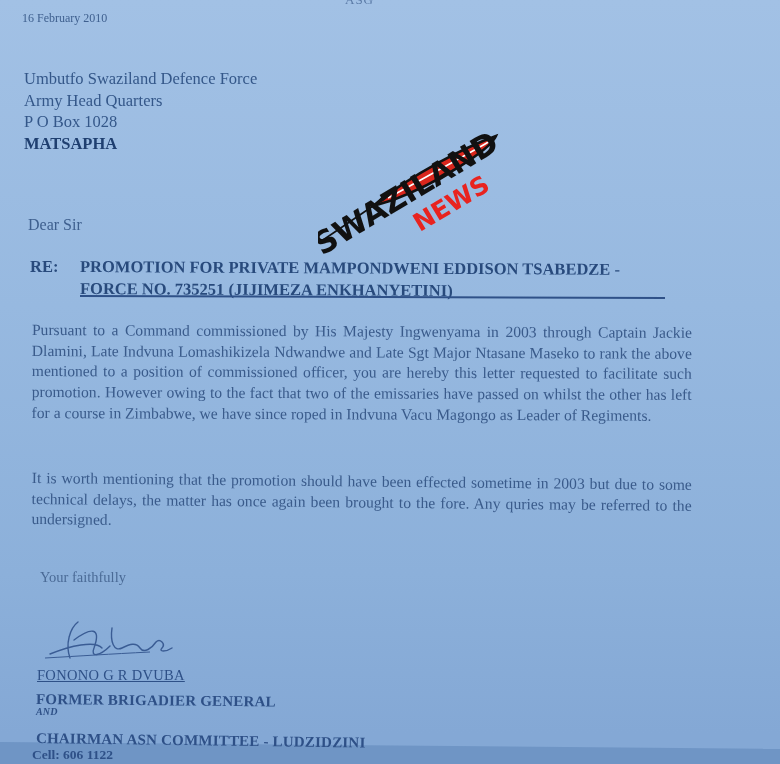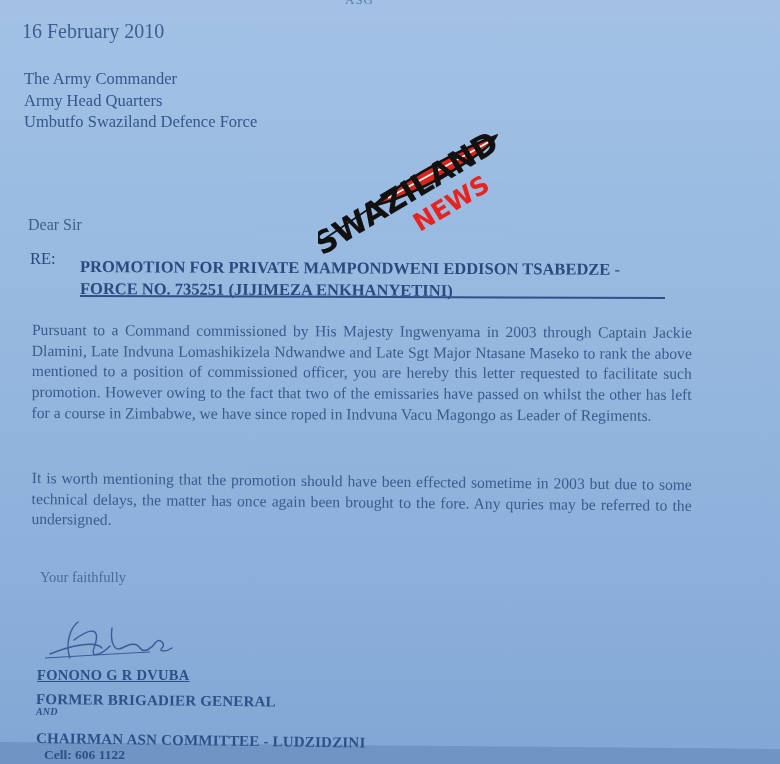--- a/index.html
+++ b/index.html
@@ -7,59 +7,60 @@
       width:780px; height:764px; overflow:hidden; position:relative;
       background: linear-gradient(180deg, #a2c1e5 0%, #97b9e0 40%, #8cb0da 75%, #84a8d5 96%);
       font-family: "Liberation Serif", "DejaVu Serif", serif;
       color:#2a4c7c;
     }
     .bottom-band {
       position:absolute; left:0; right:0; top:742px; height:22px;
       background:#6f95c5; transform: skewY(0.5deg); transform-origin:left top;
     }
     .abs { position:absolute; white-space:nowrap; }
-    .date { left:22px; top:20px; font-size:20px; color:#3e5f8e; }
+    .date { left:22px; top:11px; font-size:12px; color:#3e5f8e; }
     .corner-mark { left:345px; top:-8px; font-size:13px; color:#5a7aa6; letter-spacing:1px; }
     .addr { left:24px; top:68px; font-size:16.5px; line-height:21.5px; color:#345789; }
     .addr .bold { font-weight:bold; color:#1f3f70; }
     .salutation { left:28px; top:216px; font-size:16px; color:#3e5f8e; }
-    .re-label { left:30px; top:249px; font-size:16.5px; font-weight:normal; color:#284a7c; }
+    .re-label { left:30px; top:257px; font-size:16.5px; font-weight:bold; color:#284a7c; }
     .re-line { left:80px; font-size:16.5px; font-weight:bold; color:#284a7c; }
     .re-line1 { top:257px; transform:rotate(0.3deg); transform-origin:left; }
     .re-line2 { top:279px; transform:rotate(0.3deg); transform-origin:left; }
     .re-underline { position:absolute; left:80px; top:295px; width:585px; height:1.5px; background:#2f5188; transform:rotate(0.2deg); transform-origin:left; }
     .para {
       position:absolute; left:32px; width:660px; font-size:15.6px; line-height:20.7px;
       color:#3a5b8b; text-align:justify;
     }
     .para p { margin:0; }
     .p1 { top:320px; transform:rotate(0.25deg); transform-origin:left top; }
     .p2 { top:468px; transform:rotate(0.6deg); transform-origin:left top; }
     .closing { left:40px; top:569px; font-size:14.5px; color:#4a6a96; }
     .sig-svg { position:absolute; left:40px; top:618px; }
-    .sig-name { left:37px; top:667px; font-size:14.5px; font-weight:bold; color:#2e5087; text-decoration:underline; letter-spacing:0.3px; }
+    .sig-name { left:37px; top:667px; font-size:14.5px; font-weight:normal; color:#2e5087; text-decoration:underline; letter-spacing:0.3px; }
     .sig-title { left:36px; font-size:15px; font-weight:bold; color:#2e5087; letter-spacing:0.2px; }
     .t1 { top:691px; transform:rotate(0.6deg); transform-origin:left; }
     .t2 { top:706px; font-style:italic; font-size:10px; }
     .t3 { top:730px; transform:rotate(0.8deg); transform-origin:left; }
-    .cell { left:44px; top:747px; font-size:13.5px; font-weight:bold; color:#2e5087; }
+    .cell { left:32px; top:747px; font-size:13.5px; font-weight:bold; color:#2e5087; }
     .logo { position:absolute; left:318px; top:128px; width:200px; height:130px; }
   </style>
 </head>
 <body>
 
 <div class="bottom-band"></div>
 
 <div class="abs corner-mark">ASG</div>
 <div class="abs date">16 February 2010</div>
 
 <div class="abs addr">
-  <div>The Army Commander</div>
+  <div>Umbutfo Swaziland Defence Force</div>
   <div>Army Head Quarters</div>
-  <div>Umbutfo Swaziland Defence Force</div>
+  <div>P O Box 1028</div>
+  <div class="bold">MATSAPHA</div>
 </div>
 
 <div class="abs salutation">Dear Sir</div>
 
 <div class="abs re-label">RE:</div>
 <div class="abs re-line re-line1">PROMOTION FOR PRIVATE MAMPONDWENI EDDISON TSABEDZE -</div>
 <div class="abs re-line re-line2">FORCE NO. 735251 (JIJIMEZA ENKHANYETINI)</div>
 <div class="re-underline"></div>
 
 <div class="para p1">

